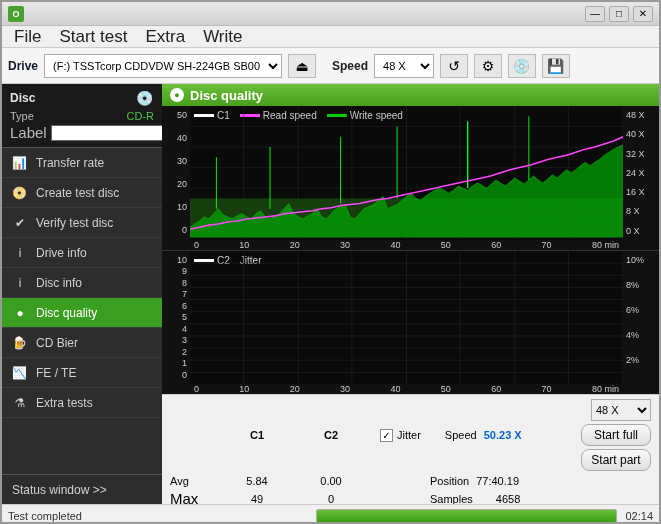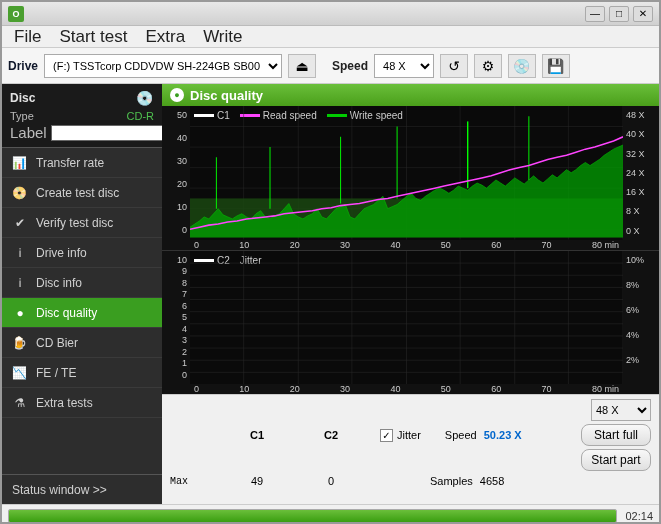--- a/index.html
+++ b/index.html
@@ -632,33 +632,43 @@
         </div>
         <div style="margin-left:auto; display:flex; flex-direction:column; gap:3px; align-items:flex-end;">
           <select style="width:60px;height:22px;font-size:11px;border:1px solid #aaa;">
             <option>48 X</option>
           </select>
           <button class="start-btn">Start full</button>
           <button class="start-btn">Start part</button>
         </div>
       </div>
 
-
       <div style="display:flex; align-items:center; gap:4px; margin-bottom:1px;">
-        <div style="width:48px; font-size:10px;font-family:Liberation Mono, monospace;">Max</div>
+        <div style="width:48px; font-size:11px;">Avg</div>
+        <div style="width:70px; text-align:center; font-size:11px;">5.84</div>
+        <div style="width:70px; text-align:center; font-size:11px;">0.00</div>
+        <div style="margin-left:60px; font-size:11px;">
+          <span>Position</span>
+          <span style="margin-left:4px;">77:40.19</span>
+        </div>
+      </div>
+
+      <div style="display:flex; align-items:center; gap:4px; margin-bottom:1px;">
+        <div style="width:48px; font-size:15px;">Max</div>
         <div style="width:70px; text-align:center; font-size:11px;">49</div>
         <div style="width:70px; text-align:center; font-size:11px;">0</div>
         <div style="margin-left:60px; font-size:11px;">
           <span>Samples</span>
-          <span style="margin-left:4px;">4658</span>
+          <span style="margin-left:20px;">4658</span>
         </div>
       </div>
 
     </div>
   </div>
 </div>
 
 <div id="statusbar">
+  <span class="status-text">Test completed</span>
   <div class="progress-bar-container">
     <div class="progress-bar-fill" style="width: 100%;"></div>
   </div>
   <span class="time-label">02:14</span>
 </div>
 
 </body></html>

